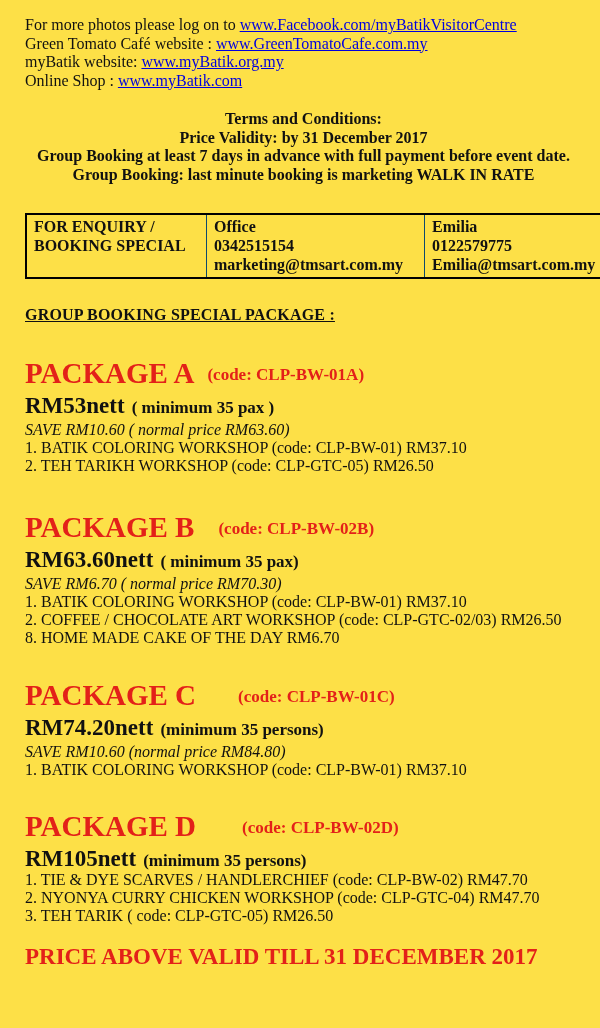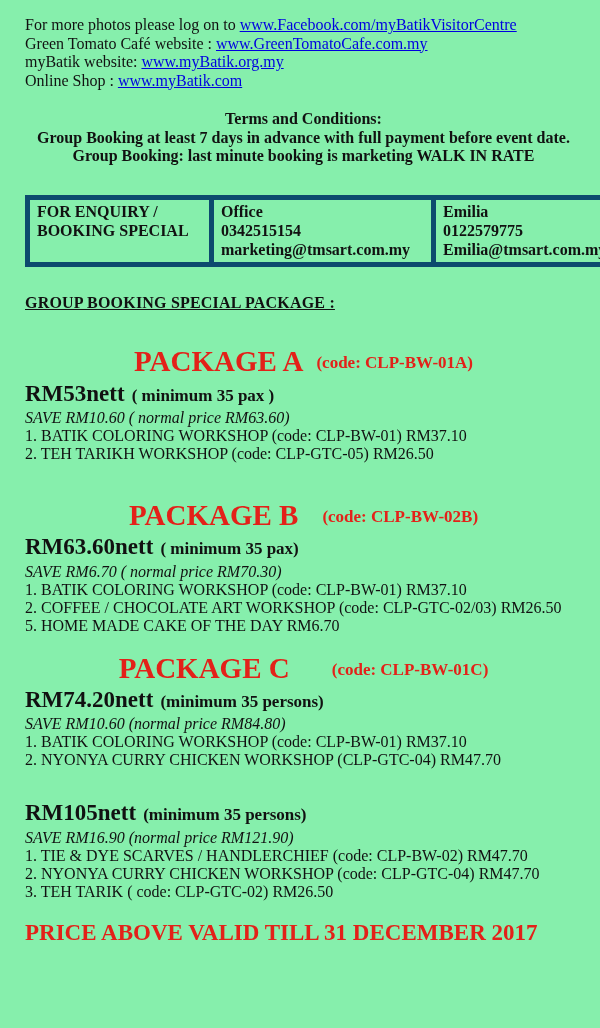--- a/index.html
+++ b/index.html
@@ -1,21 +1,21 @@
 <!DOCTYPE html>
 <html><head>
 <meta charset="utf-8">
 <style>
   html, body { margin: 0; padding: 0; background: #ffffff; }
   .page {
     position: relative;
     width: 600px;
     height: 1028px;
     box-sizing: border-box;
-    background: #86efac;
+    background: #fde047;
     color: #111111;
     font-family: "Liberation Serif", "DejaVu Serif", serif;
     padding: 16px 18px 0 25px;
     overflow: hidden;
   }
   
   .intro-line { font-size: 16px; line-height: 18.5px; white-space: nowrap; }
   .intro-line a { color: #0000e0; text-decoration: underline; cursor: pointer; }
   
   .terms { margin-top: 20px; font-weight: bold; text-align: center; }
@@ -24,49 +24,49 @@
   .contact-table {
     margin-top: 29px;
     border-collapse: collapse;
     width: 572px;
     table-layout: fixed;
     font-weight: bold;
     font-size: 16px;
     border: 2px solid #000;
   }
   .contact-table td {
-    border: 5px solid #0c4a6e;
+    border: 1px solid #0c4a6e;
     vertical-align: top;
     padding: 2px 6px 3px 7px;
     line-height: 19px;
   }
   .contact-table td div { white-space: nowrap; }
   .col-label  { width: 166px; }
   .col-office { width: 204px; }
   .col-emilia { width: 198px; }
   
   .section-title {
     margin: 27px 0 0 0;
     font-size: 16px;
     font-weight: bold;
     text-decoration: underline;
     letter-spacing: 0.2px;
     white-space: nowrap;
   }
   
   .package { margin-top: 34px; }
-  .pkg-head { margin: 0; line-height: 1.06; white-space: nowrap; text-align: center; }
+  .pkg-head { margin: 0; line-height: 1.06; white-space: nowrap; }
   .pkg-name { font-size: 29px; font-weight: bold; color: #e32119; }
   .pkg-code { font-size: 17px; font-weight: bold; color: #e32119; vertical-align: 3px; }
   .package:nth-of-type(1) .pkg-code { margin-left: 13px; }
   .package:nth-of-type(2) .pkg-code { margin-left: 24px; }
   .package:nth-of-type(3) .pkg-code { margin-left: 42px; }
   .package:nth-of-type(4) .pkg-code { margin-left: 46px; }
   .package:nth-of-type(2) { margin-top: 37px; }
-  .package:nth-of-type(3) { margin-top: 18px; }
+  .package:nth-of-type(3) { margin-top: 33px; }
   .package:nth-of-type(4) { margin-top: 32px; }
   .price-line { margin-top: 5px; line-height: 1.05; white-space: nowrap; }
   .price { font-size: 23px; font-weight: bold; }
   .min { font-size: 17px; font-weight: bold; margin-left: 7px; }
   .save { margin-top: 3px; font-size: 16px; font-style: italic; line-height: 18px; white-space: nowrap; }
   .item { font-size: 16px; line-height: 18px; white-space: nowrap; }
   
   .footer {
     margin-top: 19px;
     color: #e32119;
@@ -90,20 +90,21 @@
     <div class="intro-line">
       <span>myBatik website: </span><a href="#">www.myBatik.org.my</a>
     </div>
     <div class="intro-line">
       <span>Online Shop : </span><a href="#">www.myBatik.com</a>
     </div>
   </div>
 
   <div class="terms">
     <div class="t-line">Terms and Conditions:</div>
+    <div class="t-line">Price Validity: by 31 December 2017</div>
     <div class="t-line">Group Booking at least 7 days in advance with full payment before event date.</div>
     <div class="t-line">Group Booking: last minute booking is marketing WALK IN RATE</div>
   </div>
 
   <table class="contact-table">
     <tbody>
         <tr>
       <td class="col-label">
         <div>FOR ENQUIRY /</div>
         <div>BOOKING SPECIAL</div>
@@ -139,40 +140,41 @@
   <section class="package">
     <h2 class="pkg-head">
       <span class="pkg-name">PACKAGE B</span><span class="pkg-code">(code: CLP-BW-02B)</span>
     </h2>
     <div class="price-line">
       <span class="price">RM63.60nett</span><span class="min">( minimum 35 pax)</span>
     </div>
     <div class="save">SAVE RM6.70 ( normal price RM70.30)</div>
     <div class="item">1. BATIK COLORING WORKSHOP (code: CLP-BW-01) RM37.10</div>
     <div class="item">2. COFFEE / CHOCOLATE ART WORKSHOP (code: CLP-GTC-02/03) RM26.50</div>
-    <div class="item">5. HOME MADE CAKE OF THE DAY RM6.70</div>
+    <div class="item">8. HOME MADE CAKE OF THE DAY RM6.70</div>
   </section>
 
   <section class="package">
     <h2 class="pkg-head">
       <span class="pkg-name">PACKAGE C</span><span class="pkg-code">(code: CLP-BW-01C)</span>
     </h2>
     <div class="price-line">
       <span class="price">RM74.20nett</span><span class="min">(minimum 35 persons)</span>
     </div>
     <div class="save">SAVE RM10.60 (normal price RM84.80)</div>
     <div class="item">1. BATIK COLORING WORKSHOP (code: CLP-BW-01) RM37.10</div>
-    <div class="item">2. NYONYA CURRY CHICKEN WORKSHOP (CLP-GTC-04) RM47.70</div>
   </section>
 
   <section class="package">
+    <h2 class="pkg-head">
+      <span class="pkg-name">PACKAGE D</span><span class="pkg-code">(code: CLP-BW-02D)</span>
+    </h2>
     <div class="price-line">
       <span class="price">RM105nett</span><span class="min">(minimum 35 persons)</span>
     </div>
-    <div class="save">SAVE RM16.90 (normal price RM121.90)</div>
     <div class="item">1. TIE &amp; DYE SCARVES / HANDLERCHIEF (code: CLP-BW-02) RM47.70</div>
     <div class="item">2. NYONYA CURRY CHICKEN WORKSHOP (code: CLP-GTC-04)  RM47.70</div>
-    <div class="item">3. TEH TARIK ( code: CLP-GTC-02) RM26.50</div>
+    <div class="item">3. TEH TARIK ( code: CLP-GTC-05) RM26.50</div>
   </section>
 
   <div class="footer">PRICE ABOVE VALID TILL 31 DECEMBER 2017</div>
 
 </div>
 
 </body></html>

